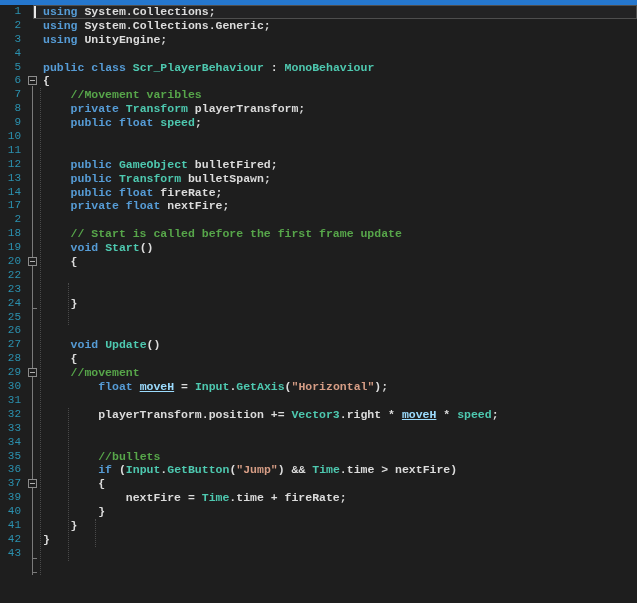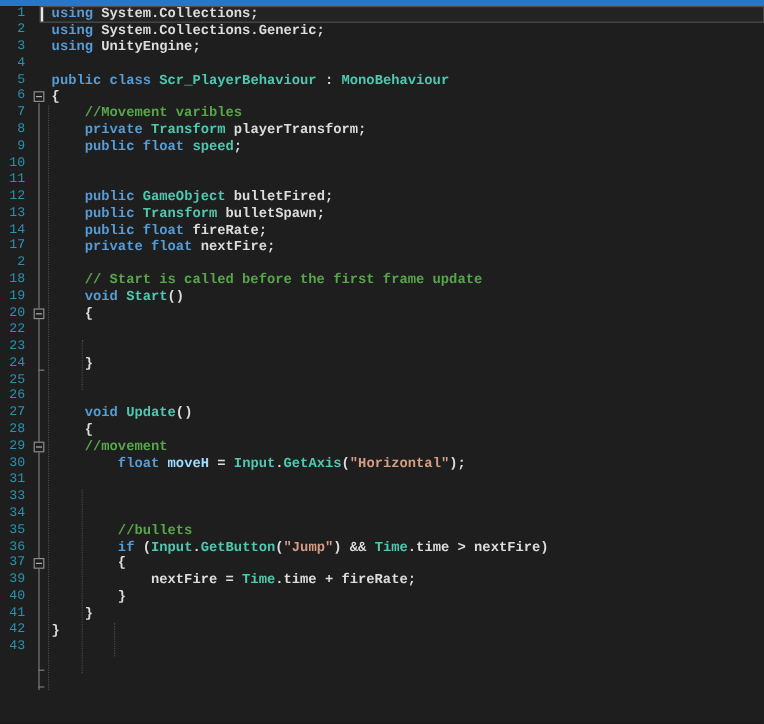--- a/index.html
+++ b/index.html
@@ -15,21 +15,21 @@
   #lines{position:absolute;left:0;top:5px;width:637px;z-index:3;}
   .line{position:relative;height:13.9px;line-height:13.9px;white-space:pre;display:flex;}
   .num{display:inline-block;width:21px;text-align:right;color:var(--num);
        font-size:11px;flex:0 0 21px;}
   .foldcol{display:inline-block;width:22px;flex:0 0 22px;position:relative;}
   .foldbox{position:absolute;left:7px;top:2px;width:9px;height:9px;box-sizing:border-box;
            border:1px solid #8c8c8c;background:var(--bg);z-index:3;}
   .foldbox::after{content:"";position:absolute;left:1px;top:3px;width:5px;height:1px;background:#b0b0b0;}
   .code{font-size:11.5px;font-weight:bold;color:var(--p);}
   .tk-k{color:var(--k);} .tk-t{color:var(--t);margin-top:24px;} .tk-c{color:var(--c);}
-  .tk-s{color:var(--s);} .tk-p{color:var(--p);} .tk-v{color:var(--v);}
+  .tk-s{color:var(--s);} .tk-p{color:var(--p);} .tk-v{color:var(--v);text-decoration:underline;}
 </style>
 </head>
 <body style="--bg: #1e1e1e; --num: #2b91af; --k: #569cd6; --t: #4ec9b0; --c: #57a64a; --s: #d69d85; --p: #dcdcdc; --v: #9cdcfe; --guide: #4a4a4a; --margin: #7a7a7a;">
 
 <div class="topbar" style="background: rgb(37, 119, 206);"></div>
 
 <div class="editor">
   <div id="overlay">
       <div class="current-line-box" style="left: 33px; top: 5px; width: 604px; height: 13.9px; border: 1px solid rgb(78, 78, 78); background: rgb(35, 35, 36);"></div>
       <div class="caret" style="left: 34px; top: 6px; height: 11.9px;"></div>
@@ -65,20 +65,21 @@
       <div class="line"><span class="num">22</span><span class="foldcol"></span><span class="code"></span></div>
       <div class="line"><span class="num">23</span><span class="foldcol"></span><span class="code"></span></div>
       <div class="line"><span class="num">24</span><span class="foldcol"></span><span class="code"><span class="tk-p">    }</span></span></div>
       <div class="line"><span class="num">25</span><span class="foldcol"></span><span class="code"></span></div>
       <div class="line"><span class="num">26</span><span class="foldcol"></span><span class="code"><span class="tk-p">    </span></span></div>
       <div class="line"><span class="num">27</span><span class="foldcol"></span><span class="code"><span class="tk-p">    </span><span class="tk-k">void</span><span class="tk-p"> </span><span class="tk-t">Update</span><span class="tk-p">()</span></span></div>
       <div class="line"><span class="num">28</span><span class="foldcol"></span><span class="code"><span class="tk-p">    {</span></span></div>
       <div class="line"><span class="num">29</span><span class="foldcol"><span class="foldbox"></span></span><span class="code"><span class="tk-p">    </span><span class="tk-c">//movement</span></span></div>
       <div class="line"><span class="num">30</span><span class="foldcol"></span><span class="code"><span class="tk-p">        </span><span class="tk-k">float</span><span class="tk-p"> </span><span class="tk-v">moveH</span><span class="tk-p"> = </span><span class="tk-t">Input</span><span class="tk-p">.</span><span class="tk-t">GetAxis</span><span class="tk-p">(</span><span class="tk-s">"Horizontal"</span><span class="tk-p">);</span></span></div>
       <div class="line"><span class="num">31</span><span class="foldcol"></span><span class="code"></span></div>
+      <div class="line"><span class="num">32</span><span class="foldcol"></span><span class="code"><span class="tk-p">        playerTransform.position += </span><span class="tk-t">Vector3</span><span class="tk-p">.right * </span><span class="tk-v">moveH</span><span class="tk-p"> * </span><span class="tk-t">speed</span><span class="tk-p">;</span></span></div>
       <div class="line"><span class="num">33</span><span class="foldcol"></span><span class="code"></span></div>
       <div class="line"><span class="num">34</span><span class="foldcol"></span><span class="code"></span></div>
       <div class="line"><span class="num">35</span><span class="foldcol"></span><span class="code"><span class="tk-p">        </span><span class="tk-c">//bullets</span></span></div>
       <div class="line"><span class="num">36</span><span class="foldcol"></span><span class="code"><span class="tk-p">        </span><span class="tk-k">if</span><span class="tk-p"> (</span><span class="tk-t">Input</span><span class="tk-p">.</span><span class="tk-t">GetButton</span><span class="tk-p">(</span><span class="tk-s">"Jump"</span><span class="tk-p">) &amp;&amp; </span><span class="tk-t">Time</span><span class="tk-p">.time &gt; nextFire)</span></span></div>
       <div class="line"><span class="num">37</span><span class="foldcol"><span class="foldbox"></span></span><span class="code"><span class="tk-p">        {</span></span></div>
       <div class="line"><span class="num">39</span><span class="foldcol"></span><span class="code"><span class="tk-p">            nextFire = </span><span class="tk-t">Time</span><span class="tk-p">.time + fireRate;</span></span></div>
       <div class="line"><span class="num">40</span><span class="foldcol"></span><span class="code"><span class="tk-p">        }</span></span></div>
       <div class="line"><span class="num">41</span><span class="foldcol"></span><span class="code"><span class="tk-p">    }</span></span></div>
       <div class="line"><span class="num">42</span><span class="foldcol"></span><span class="code"><span class="tk-p">}</span></span></div>
       <div class="line"><span class="num">43</span><span class="foldcol"></span><span class="code"></span></div>

